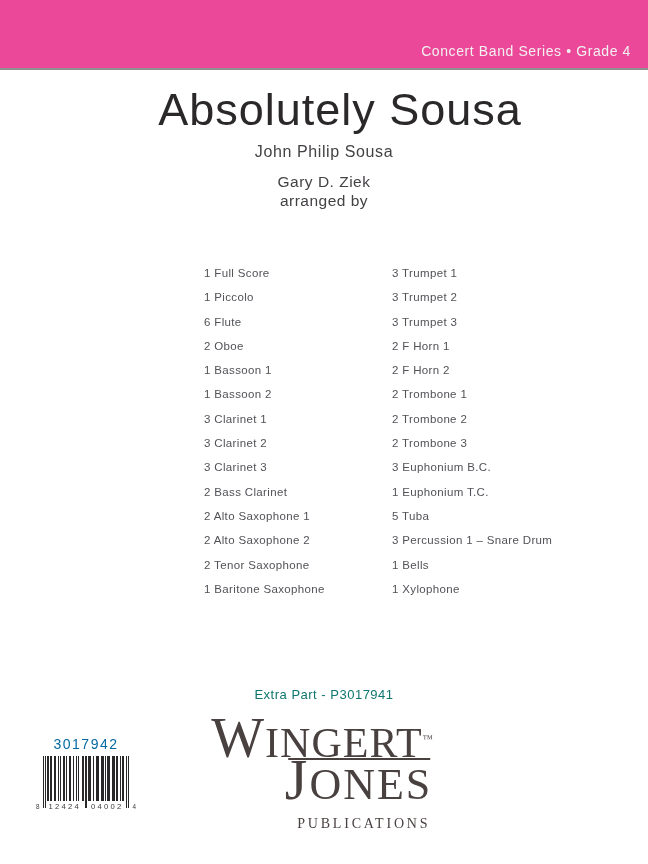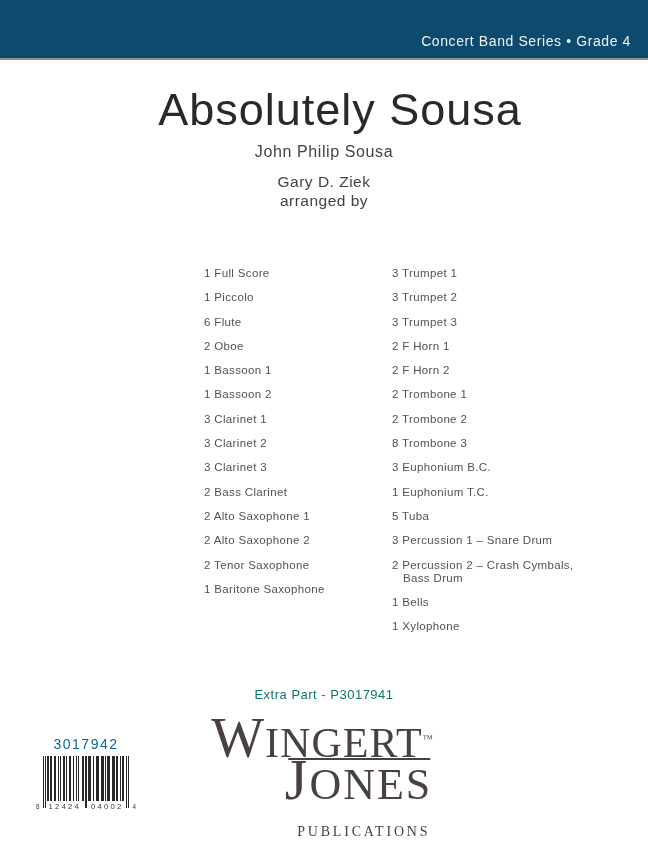--- a/index.html
+++ b/index.html
@@ -2,21 +2,21 @@
 <html><head>
 <meta charset="utf-8">
 <style>
   html,body{margin:0;padding:0;background:#ffffff;}
   .page{
     position:relative;width:648px;height:864px;background:#ffffff;overflow:hidden;
     font-family:"Liberation Sans",sans-serif;
   }
   
   .topbar{
-    position:absolute;left:0;top:0;width:648px;height:60px;background:#0c4a6e;
+    position:absolute;left:0;top:0;width:648px;height:70px;background:#ec4899;
     border-bottom:2px solid #8f8f91;box-sizing:border-box;
     display:flex;justify-content:flex-end;align-items:flex-end;
   }
   .series-label{
     color:#f2f1f1;font-size:14px;letter-spacing:.6px;font-weight:300;
     padding:0 17px 9px 0;
   }
   
   .title{
     position:absolute;top:86px;left:16px;width:100%;text-align:center;
@@ -58,21 +58,21 @@
     position:absolute;top:716px;left:50%;transform:translateX(-51%);
     display:flex;flex-direction:column;align-items:flex-end;
     font-family:"Liberation Serif",serif;color:#494140;
   }
   .lg-row1{font-size:42px;line-height:44px;letter-spacing:1px;text-transform:uppercase;white-space:nowrap;}
   .lg-row1::first-letter{font-size:56px;}
   .tm{font-size:10px;vertical-align:top;position:relative;top:1px;letter-spacing:0;}
   .lg-rule{width:142px;height:2px;background:#494140;margin:-7px 2px 0 0;}
   .lg-row2{font-size:44px;line-height:42px;letter-spacing:2px;text-transform:uppercase;margin-top:-1px;white-space:nowrap;}
   .lg-row2::first-letter{font-size:58px;}
-  .lg-row3{font-size:14px;line-height:15px;letter-spacing:2.8px;text-transform:uppercase;margin:18px 2px 0 0;white-space:nowrap;}
+  .lg-row3{font-size:14px;line-height:15px;letter-spacing:2.8px;text-transform:uppercase;margin:10px 2px 0 0;white-space:nowrap;}
 </style>
 </head>
 <body>
 
 <div class="page">
 
   <div class="topbar">
     <div class="series-label">Concert Band Series • Grade 4</div>
   </div>
 
@@ -100,27 +100,25 @@
       <li class="inst-item">1 Baritone Saxophone</li>
     </ul>
   <ul class="inst-col right" id="col-right">
       <li class="inst-item">3 Trumpet 1</li>
       <li class="inst-item">3 Trumpet 2</li>
       <li class="inst-item">3 Trumpet 3</li>
       <li class="inst-item">2 F Horn 1</li>
       <li class="inst-item">2 F Horn 2</li>
       <li class="inst-item">2 Trombone 1</li>
       <li class="inst-item">2 Trombone 2</li>
-      <li class="inst-item">8 Trombone 3</li>
+      <li class="inst-item">2 Trombone 3</li>
       <li class="inst-item">3 Euphonium B.C.</li>
       <li class="inst-item">1 Euphonium T.C.</li>
       <li class="inst-item">5 Tuba</li>
       <li class="inst-item">3 Percussion 1 – Snare Drum</li>
-      <li class="inst-item">2 Percussion 2 – Crash Cymbals,
-Bass Drum</li>
       <li class="inst-item">1 Bells</li>
       <li class="inst-item">1 Xylophone</li>
     </ul>
 
   <div class="extra-part">Extra Part - P3017941</div>
 
   <div class="barcode-block">
     <div class="barcode-number">3017942</div>
     <svg class="barcode-svg" viewBox="-8 0 111 68" preserveAspectRatio="xMidYMid meet">
       <g id="barcode-bars" fill="#2a2728" shape-rendering="crispEdges">

